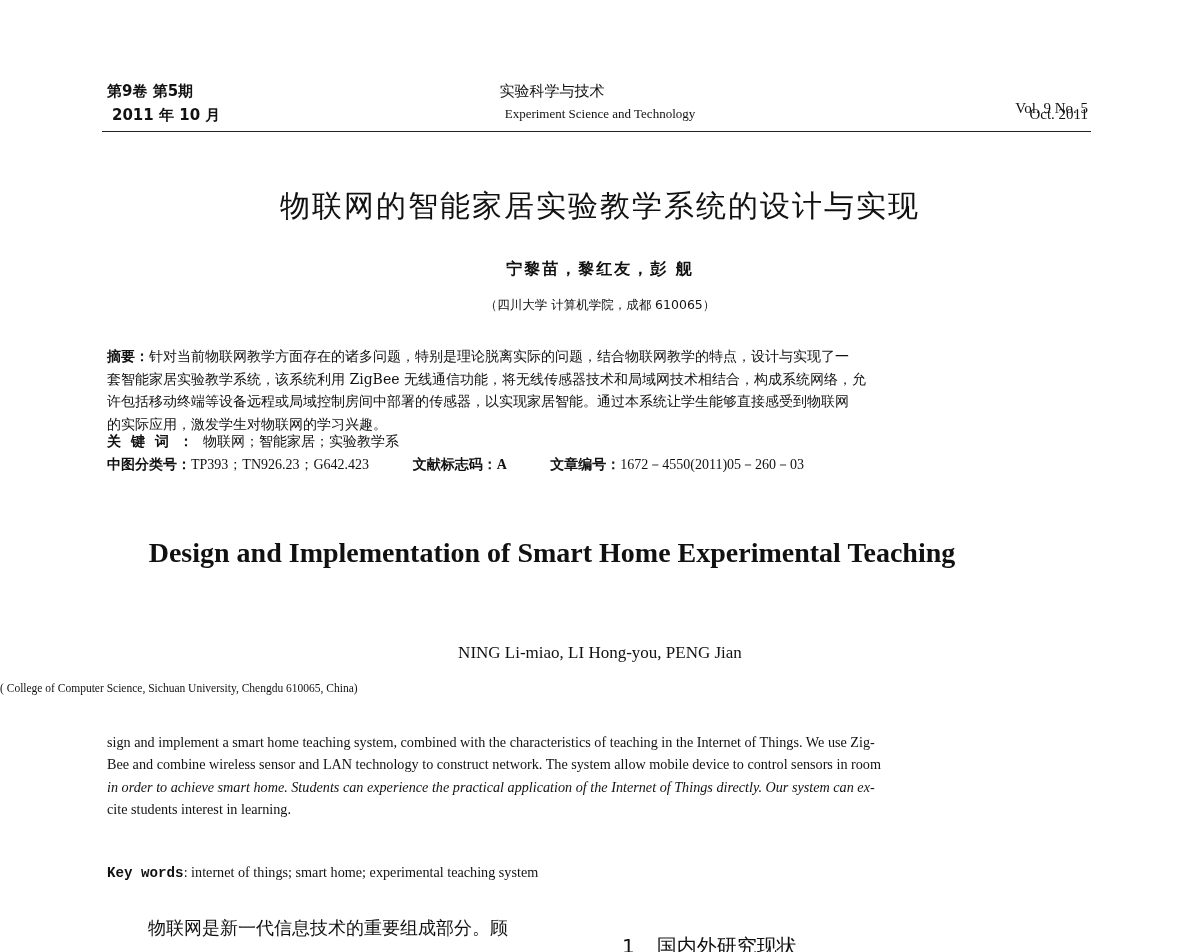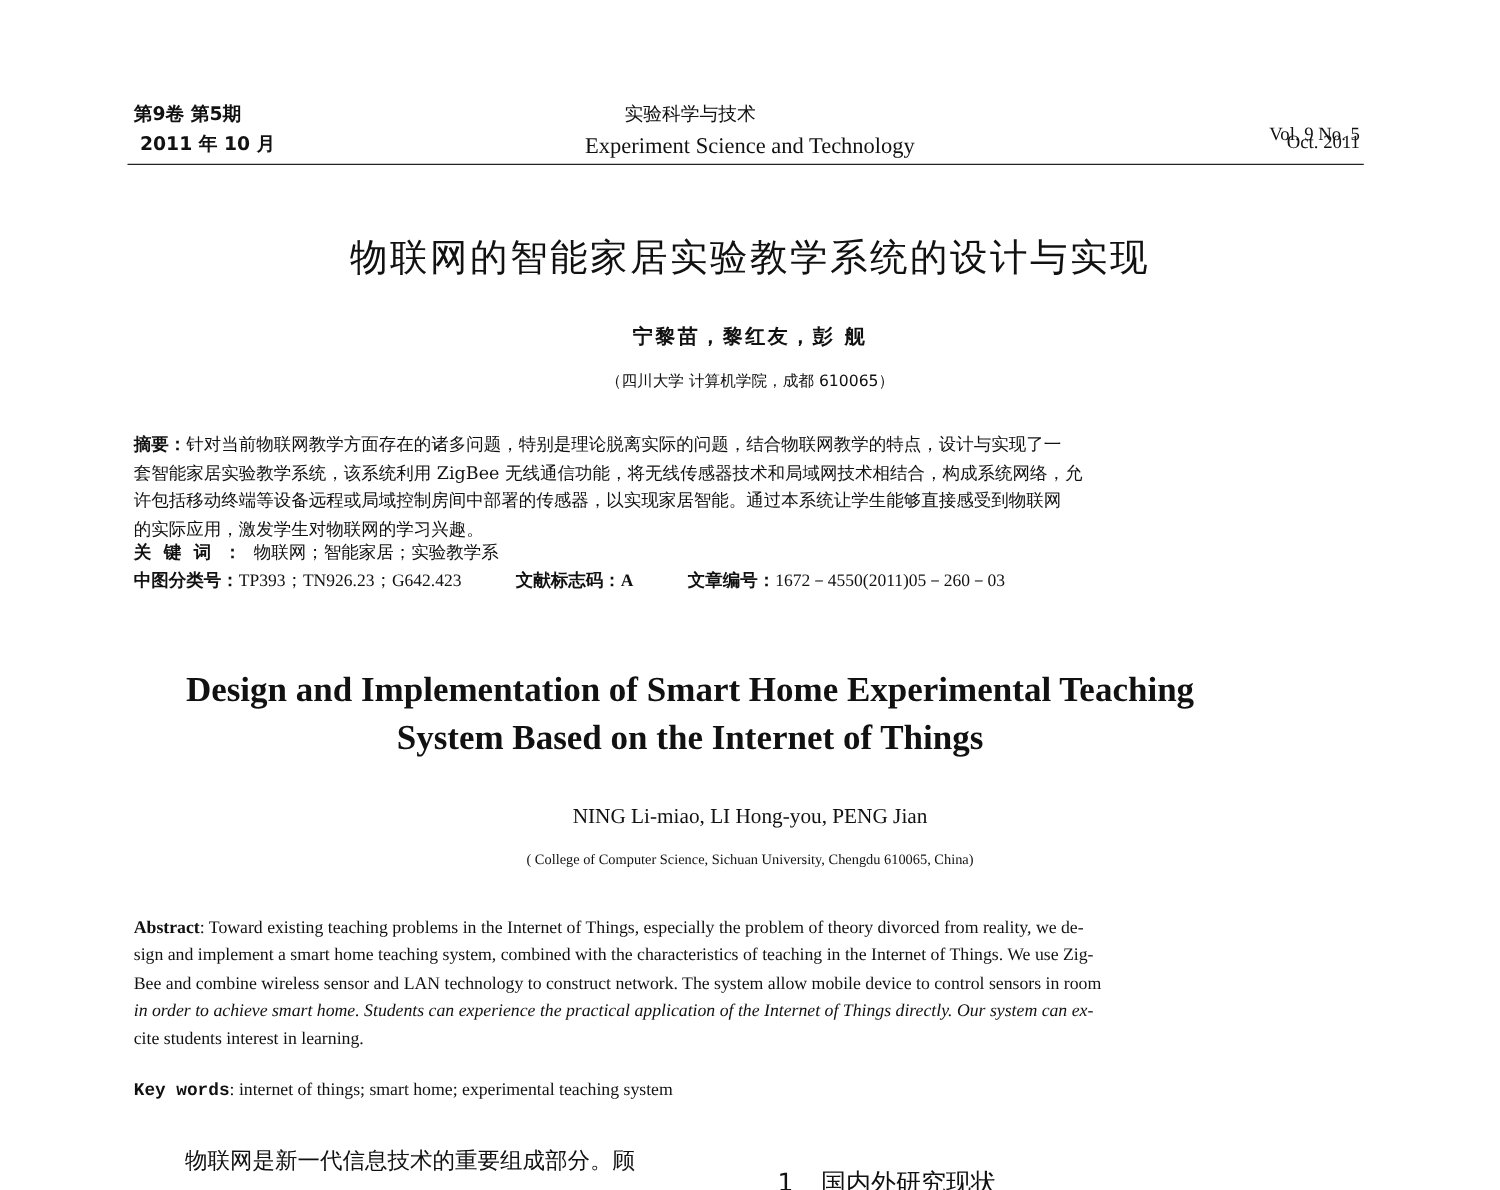--- a/index.html
+++ b/index.html
@@ -8,21 +8,21 @@
       color: #111111;
       font-family: "DejaVu Serif", serif;
     }
     .abs { position: absolute; white-space: nowrap; }
 
     
     .hdr-left-1, .hdr-left-2 { left: 107px; font-size: 15px; font-family: "DejaVu Sans", sans-serif; font-weight: bold; letter-spacing: 0px; }
     .hdr-left-1 { top: 82px; }
     .hdr-left-2 { top: 106px; left: 112px; font-weight: bold; }
     .hdr-center-1 { left: 0; width: 1104px; text-align: center; top: 82px; font-size: 15px; font-family: "DejaVu Sans", sans-serif; }
-    .hdr-center-2 { left: 0; width: 1200px; text-align: center; top: 106px; font-size: 18px; font-family: "Liberation Serif", serif; }
+    .hdr-center-2 { left: 0; width: 1200px; text-align: center; top: 106px; font-size: 13px; font-family: "Liberation Serif", serif; }
     .hdr-right-1, .hdr-right-2 { right: 112px; text-align: right; font-size: 15px; font-family: "Liberation Serif", serif; }
     .hdr-right-1 { top: 82px; margin-top: 18px; }
     .hdr-right-2 { top: 106px; }
     .hdr-rule { left: 102px; top: 131px; width: 989px; height: 0; border-top: 1.5px solid #222; }
 
     
     .cn-title { left: 0; width: 1200px; text-align: center; top: 186px; font-size: 30px; letter-spacing: 2px; font-family: "DejaVu Sans", sans-serif; }
     .cn-authors { left: 0; width: 1200px; text-align: center; top: 259px; font-size: 16px; font-weight: bold; letter-spacing: 2px; font-family: "DejaVu Serif", serif; }
     .cn-affil { left: 0; width: 1200px; text-align: center; top: 297px; font-size: 12.5px; font-family: "DejaVu Sans", sans-serif; }
 
@@ -32,21 +32,21 @@
     .cn-abs .line { display: block; white-space: nowrap; }
     .cn-kw { left: 107px; top: 433px; font-size: 14px; font-family: "DejaVu Serif", serif; }
     .cn-kw .lbl { font-weight: bold; font-family: "DejaVu Sans", sans-serif; letter-spacing: 10px; }
     .cn-cls { left: 107px; top: 456px; font-size: 14px; font-family: "Liberation Serif", serif; }
     .cn-cls .lbl { font-weight: bold; font-family: "DejaVu Sans", sans-serif; }
     .cn-cls .seg { margin-right: 40px; }
 
     
     .en-title { left: 0; width: 1104px; text-align: center; top: 534px; font-size: 28px; line-height: 38px; font-weight: bold; font-family: "Liberation Serif", serif; white-space: normal; }
     .en-authors { left: 0; width: 1200px; text-align: center; top: 643px; font-size: 17px; font-family: "Liberation Serif", serif; }
-    .en-affil { left: 0; width: 1200px; text-align: center; top: 682px; font-size: 11.5px; font-family: "Liberation Serif", serif; }
+    .en-affil { left: 0; width: 1200px; text-align: left; top: 682px; font-size: 11.5px; font-family: "Liberation Serif", serif; }
 
     
     .en-abs { left: 107px; width: 985px; top: 731px; font-size: 14.2px; line-height: 22.3px; font-family: "Liberation Serif", serif; white-space: normal; }
     .en-abs .line { display: block; white-space: nowrap; }
     .en-abs .lbl { font-weight: bold; }
     .en-abs .it { font-style: italic; }
     .en-kw { left: 107px; top: 864px; font-size: 14.2px; font-family: "Liberation Serif", serif; }
     .en-kw .lbl { font-weight: bold; font-family: Liberation Mono, monospace; }
 
     
@@ -79,27 +79,25 @@
   <span class="lbl">关键词：</span><span>物联网；智能家居；实验教学系</span>
 </div>
 <div class="abs cn-cls">
   <span class="seg"><span class="lbl">中图分类号：</span><span>TP393；TN926.23；G642.423</span></span>
   <span class="seg"><span class="lbl">文献标志码：</span><span style="font-weight:bold">A</span></span>
   <span><span class="lbl">文章编号：</span><span>1672－4550(2011)05－260－03</span></span>
 </div>
 
 <div class="abs en-title">
   <div>Design and Implementation of Smart Home Experimental Teaching</div>
-  <div>System Based on the Internet of Things</div>
 </div>
 <div class="abs en-authors">NING Li-miao,  LI Hong-you,  PENG Jian</div>
 <div class="abs en-affil">( College of Computer Science, Sichuan University, Chengdu 610065,  China)</div>
 
 <div class="abs en-abs">
-  <span class="line"><span class="lbl">Abstract</span><span>: Toward existing teaching problems in the Internet of Things, especially the problem of theory divorced from reality, we de-</span></span>
   <span class="line">sign and implement a smart home teaching system, combined with the characteristics of teaching in the Internet of Things.  We use Zig-</span>
   <span class="line">Bee and combine wireless sensor and LAN technology to construct network.  The system allow mobile device to control sensors in room</span>
   <span class="line it">in order to achieve smart home.  Students can experience the practical application of the Internet of Things directly.  Our system can ex-</span>
   <span class="line">cite students interest in learning.</span>
 </div>
 <div class="abs en-kw">
   <span class="lbl">Key words</span><span>:  internet of things;  smart home;  experimental teaching system</span>
 </div>
 
 <div class="abs body-left">物联网是新一代信息技术的重要组成部分。顾</div>

